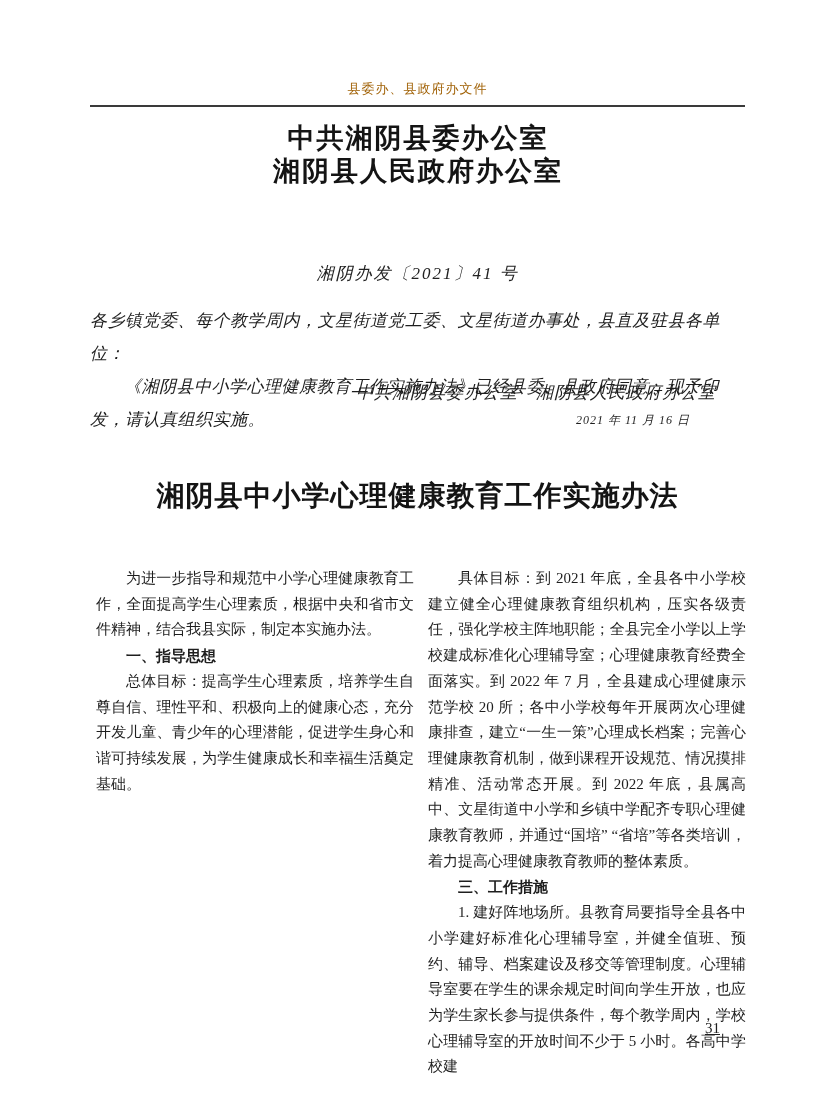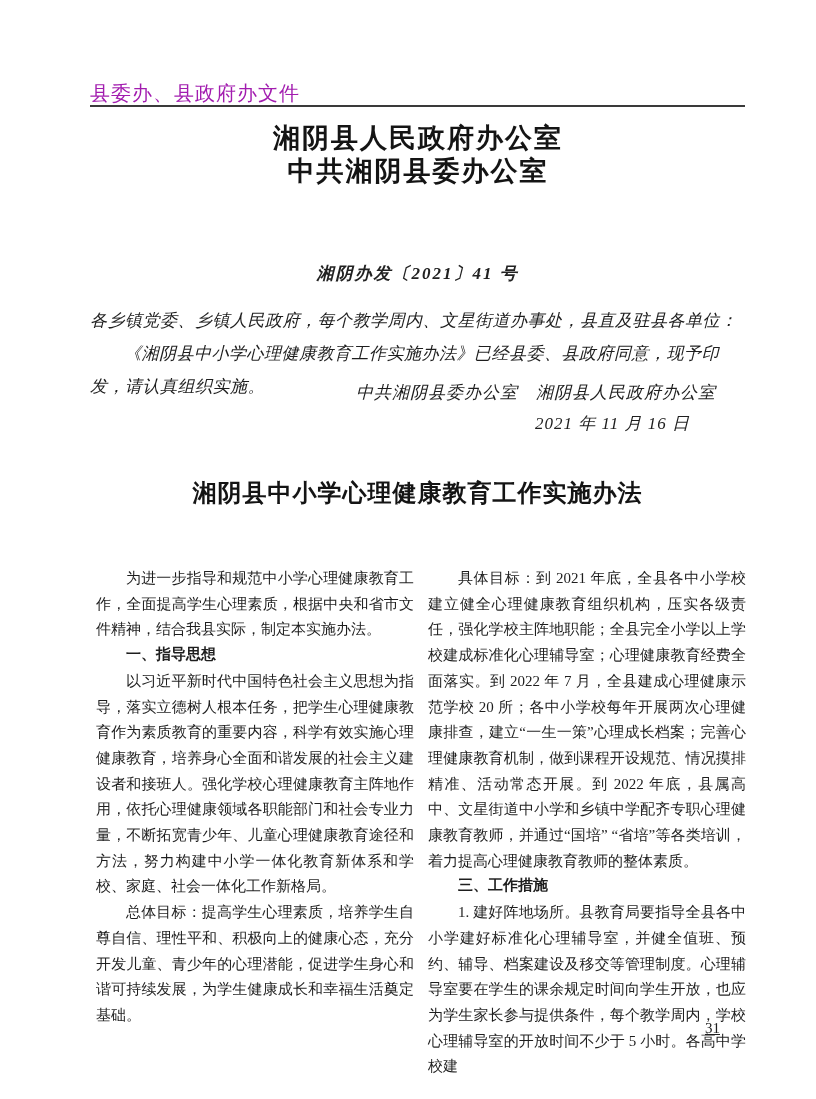--- a/index.html
+++ b/index.html
@@ -11,121 +11,120 @@
     color: #1e1e1e;
     overflow: hidden;
   }
   .page {
     position: absolute; inset: 0;
     background: #ffffff;
   }
   
   .header-label {
     position: absolute; top: 80px; left: 90px; width: 655px;
-    text-align: left;
+    text-align: center;
     font-family: "Liberation Sans", "DejaVu Sans", sans-serif;
-    font-size: 20px; letter-spacing: 1px; color: #a21caf;
+    font-size: 13px; letter-spacing: 1px; color: #a16207;
   }
   .header-rule {
     position: absolute; top: 105px; left: 90px; width: 655px; height: 2px;
     background: #3a3a3a;
   }
   
   .doc-title {
     position: absolute; top: 122px; left: 108px; width: 620px;
     text-align: center;
     font-size: 27px; line-height: 33px; font-weight: bold;
     color: #141414;
     letter-spacing: 2px;
   }
   .doc-title .t-line { display: block; }
   .doc-number {
     position: absolute; top: 262px; left: 90px; width: 655px;
     text-align: center;
-    font-style: italic; font-weight: 700;
+    font-style: italic; font-weight: 400;
     font-size: 17px; color: #222;
     letter-spacing: 2px;
   }
   
   .notice-body {
     position: absolute; top: 304px; left: 90px; width: 658px;
     font-style: italic;
     font-size: 17px; line-height: 33px; color: #1e1e1e;
     letter-spacing: 0.5px;
   }
   .notice-body .indent { text-indent: 2em; }
   .notice-signature {
     position: absolute; top: 381px; right: 100px;
     font-style: italic; font-size: 17px; color: #1e1e1e;
     letter-spacing: 1px;
   }
   .notice-date {
     position: absolute; top: 412px; right: 126px;
-    font-style: italic; font-size: 17px; color: #1e1e1e;
+    font-style: italic; font-size: 12px; color: #1e1e1e;
     letter-spacing: 1px;
   }
   
   .measures-title {
     position: absolute; top: 477px; left: 90px; width: 655px;
     text-align: center;
-    font-size: 24px; font-weight: bold; color: #141414;
+    font-size: 28px; font-weight: bold; color: #141414;
     letter-spacing: 1px;
   }
   
   .columns {
     position: absolute; top: 566px; left: 96px; width: 650px;
     display: flex; gap: 14px;
   }
   .column { flex: 1 1 0; }
   .col-para, .col-heading {
     font-size: 15px; line-height: 25.7px;
     text-align: justify;
     text-indent: 2em;
     color: #1e1e1e;
   }
   .col-heading {
-    font-family: Liberation Mono, monospace;
+    font-family: Liberation Sans, sans-serif;
     font-weight: bold;
     text-align: left;
   }
   .page-number {
     position: absolute; top: 1020px; right: 96px;
     font-size: 15px; color: #1e1e1e; text-decoration: underline;
   }
 </style>
 </head>
 <body>
 
 <div class="page">
 
   <div class="header-label">县委办、县政府办文件</div>
   <div class="header-rule"></div>
 
   <div class="doc-title">
+    <span class="t-line">中共湘阴县委办公室</span>
     <span class="t-line">湘阴县人民政府办公室</span>
-    <span class="t-line">中共湘阴县委办公室</span>
   </div>
 
   <div class="doc-number">湘阴办发〔2021〕41 号</div>
 
   <div class="notice-body">
-    <p>各乡镇党委、乡镇人民政府，每个教学周内、文星街道办事处，县直及驻县各单位：</p>
+    <p>各乡镇党委、每个教学周内，文星街道党工委、文星街道办事处，县直及驻县各单位：</p>
     <p class="indent">《湘阴县中小学心理健康教育工作实施办法》已经县委、县政府同意，现予印发，请认真组织实施。</p>
   </div>
 
   <div class="notice-signature">中共湘阴县委办公室　湘阴县人民政府办公室</div>
   <div class="notice-date">2021 年 11 月 16 日</div>
 
   <div class="measures-title">湘阴县中小学心理健康教育工作实施办法</div>
 
   <div class="columns">
     <div class="column">
         <p class="col-para">为进一步指导和规范中小学心理健康教育工作，全面提高学生心理素质，根据中央和省市文件精神，结合我县实际，制定本实施办法。</p>
         <p class="col-heading">一、指导思想</p>
-        <p class="col-para">以习近平新时代中国特色社会主义思想为指导，落实立德树人根本任务，把学生心理健康教育作为素质教育的重要内容，科学有效实施心理健康教育，培养身心全面和谐发展的社会主义建设者和接班人。强化学校心理健康教育主阵地作用，依托心理健康领域各职能部门和社会专业力量，不断拓宽青少年、儿童心理健康教育途径和方法，努力构建中小学一体化教育新体系和学校、家庭、社会一体化工作新格局。</p>
         <p class="col-para">总体目标：提高学生心理素质，培养学生自尊自信、理性平和、积极向上的健康心态，充分开发儿童、青少年的心理潜能，促进学生身心和谐可持续发展，为学生健康成长和幸福生活奠定基础。</p>
       </div>
     <div class="column">
         <p class="col-para">具体目标：到 2021 年底，全县各中小学校建立健全心理健康教育组织机构，压实各级责任，强化学校主阵地职能；全县完全小学以上学校建成标准化心理辅导室；心理健康教育经费全面落实。到 2022 年 7 月，全县建成心理健康示范学校 20 所；各中小学校每年开展两次心理健康排查，建立“一生一策”心理成长档案；完善心理健康教育机制，做到课程开设规范、情况摸排精准、活动常态开展。到 2022 年底，县属高中、文星街道中小学和乡镇中学配齐专职心理健康教育教师，并通过“国培” “省培”等各类培训，着力提高心理健康教育教师的整体素质。</p>
         <p class="col-heading">三、工作措施</p>
         <p class="col-para">1. 建好阵地场所。县教育局要指导全县各中小学建好标准化心理辅导室，并健全值班、预约、辅导、档案建设及移交等管理制度。心理辅导室要在学生的课余规定时间向学生开放，也应为学生家长参与提供条件，每个教学周内，学校心理辅导室的开放时间不少于 5 小时。各高中学校建</p>
       </div>
   </div>
 
   <div class="page-number">31</div>

